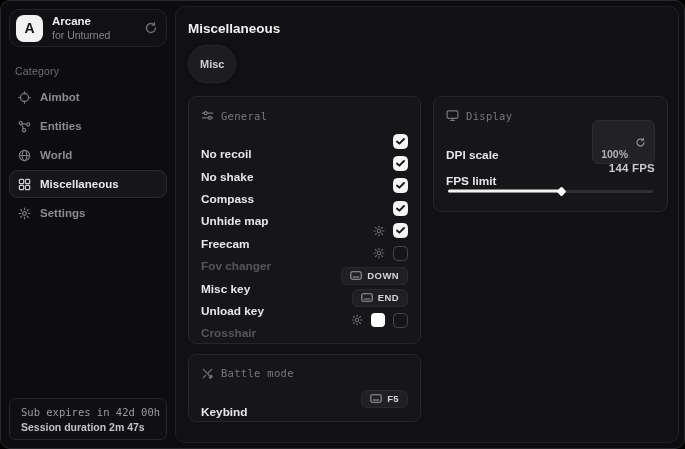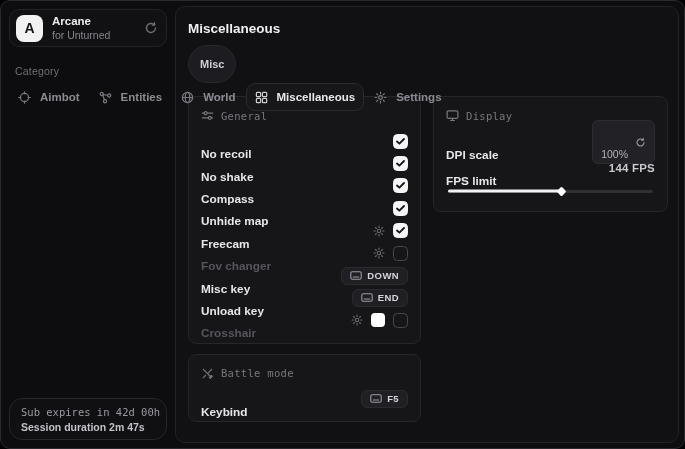--- a/index.html
+++ b/index.html
@@ -37,36 +37,36 @@
   }
   .app-meta { flex: 1; line-height: 1.2; }
   .app-name { color: #ececee; font-size: 11.5px; font-weight: 700; }
   .app-sub  { color: #85858c; font-size: 10.5px; }
   .sync-btn { color: #6f6f76; display: flex; cursor: pointer; }
 
   .cat-label {
     color: #6e6e75; font-size: 10.5px;
     margin: 18px 0 6px 6px; letter-spacing: .2px;
   }
-  .nav { display: flex; gap: 1px; }
+  .nav { display: flex; flex-direction: column; gap: 1px; }
   .nav-item {
     display: flex; align-items: center; gap: 9px;
     height: 28px; padding: 0 8px; border-radius: 9px;
     color: #8b8b92; font-size: 11.5px; font-weight: 600;
     border: 1px solid transparent; cursor: pointer;
   }
   .nav-item .nicon { display: flex; color: #7a7a82; }
   .nav-item.active {
     background: #17171a; border-color: #2b2b30; color: #e9e9eb;
   }
   .nav-item.active .nicon { color: #cfcfd4; }
 
   .sidebar-footer { margin-top: auto; }
   .footer-card {
-    border: 1px solid #26262b; border-radius: 13px;
+    border: 1px solid #26262b; border-radius: 6px;
     background: #101013; padding: 7px 11px 6px;
   }
   .sub-line {
     font-family: "DejaVu Sans Mono", monospace;
     color: #9a9aa2; font-size: 10.5px; margin-bottom: 3px;
     white-space: nowrap;
   }
   .sess-line { color: #c2c2c8; font-size: 10.5px; font-weight: 600; }
 
   
@@ -136,21 +136,21 @@
   .key-badge .kicon { display: flex; color: #9a9aa2; }
   .key-badge .ktext { color: #d6d6da; font-size: 9.5px; font-weight: 700; letter-spacing: .4px; }
 
   
   .disp-row { display: flex; align-items: center; justify-content: space-between; height: 24px; margin-top: 2px; }
   .dpi-control {
     display: flex; align-items: center; gap: 7px;
     background: #222226; border: 1px solid #2c2c31; border-radius: 6px;
     padding: 3px 8px; cursor: pointer;
   }
-  .dpi-value { color: #b2b2b8; font-size: 10.5px; font-weight: 400; margin-top: 24px; }
+  .dpi-value { color: #b2b2b8; font-size: 10.5px; font-weight: 700; margin-top: 24px; }
   .dpi-control .ricon { display: flex; color: #9a9aa2; }
   .fps-value { color: #c9c9ce; font-size: 11.5px; font-weight: 700; letter-spacing: .2px; }
 
   .slider { position: relative; height: 14px; margin: 4px 2px 2px; display: flex; align-items: center; cursor: pointer; }
   .slider-track { width: 100%; height: 3px; border-radius: 2px; background: #2e2e33; }
   .slider-fill {
     position: absolute; left: 0; top: 50%; transform: translateY(-50%);
     height: 3px; border-radius: 2px; background: #f2f2f3;
   }
   .slider-thumb {

